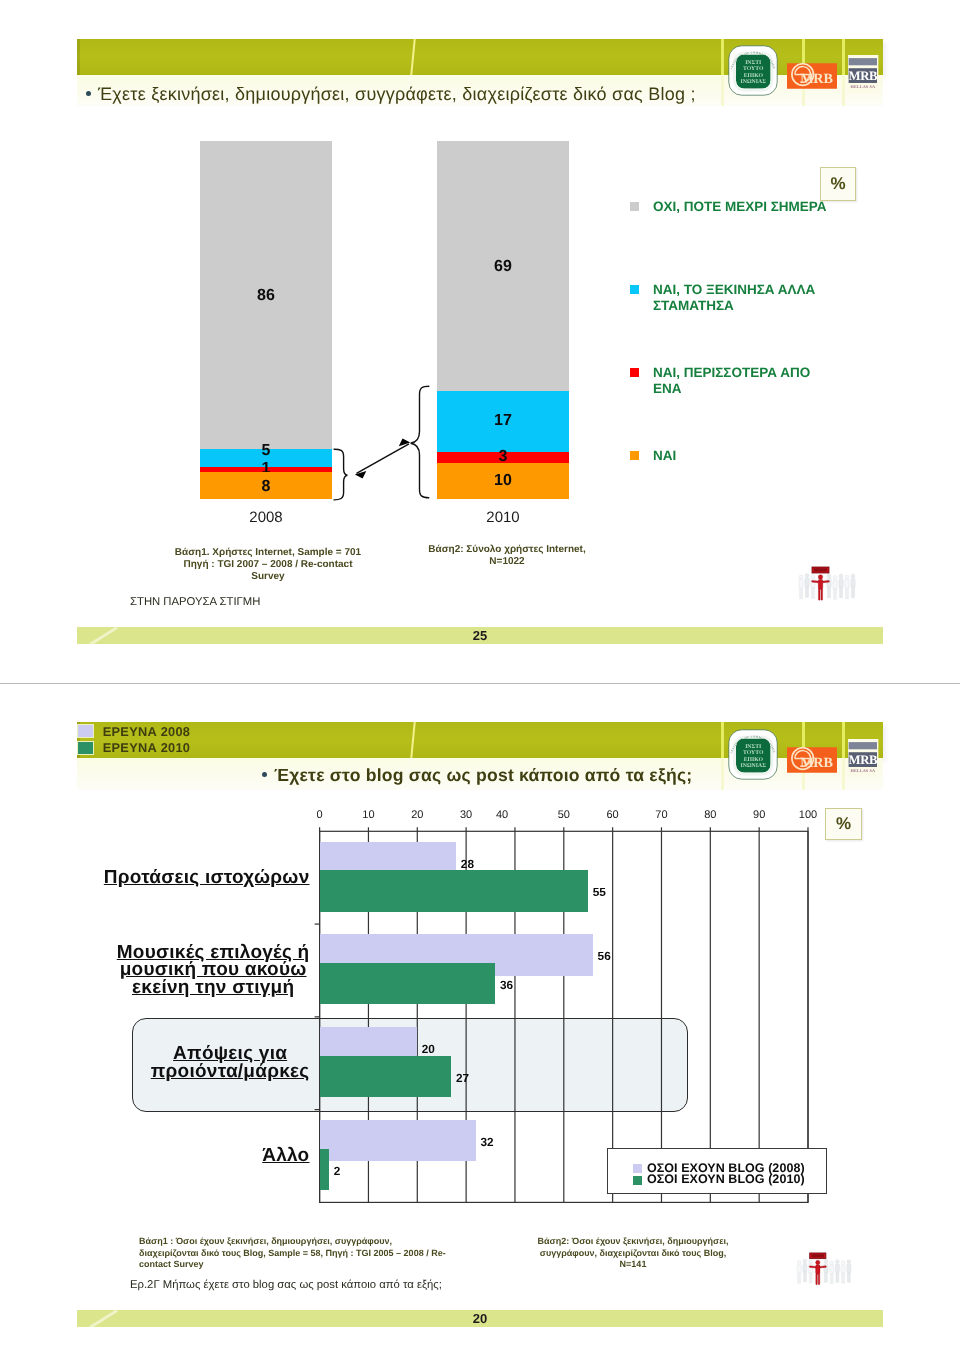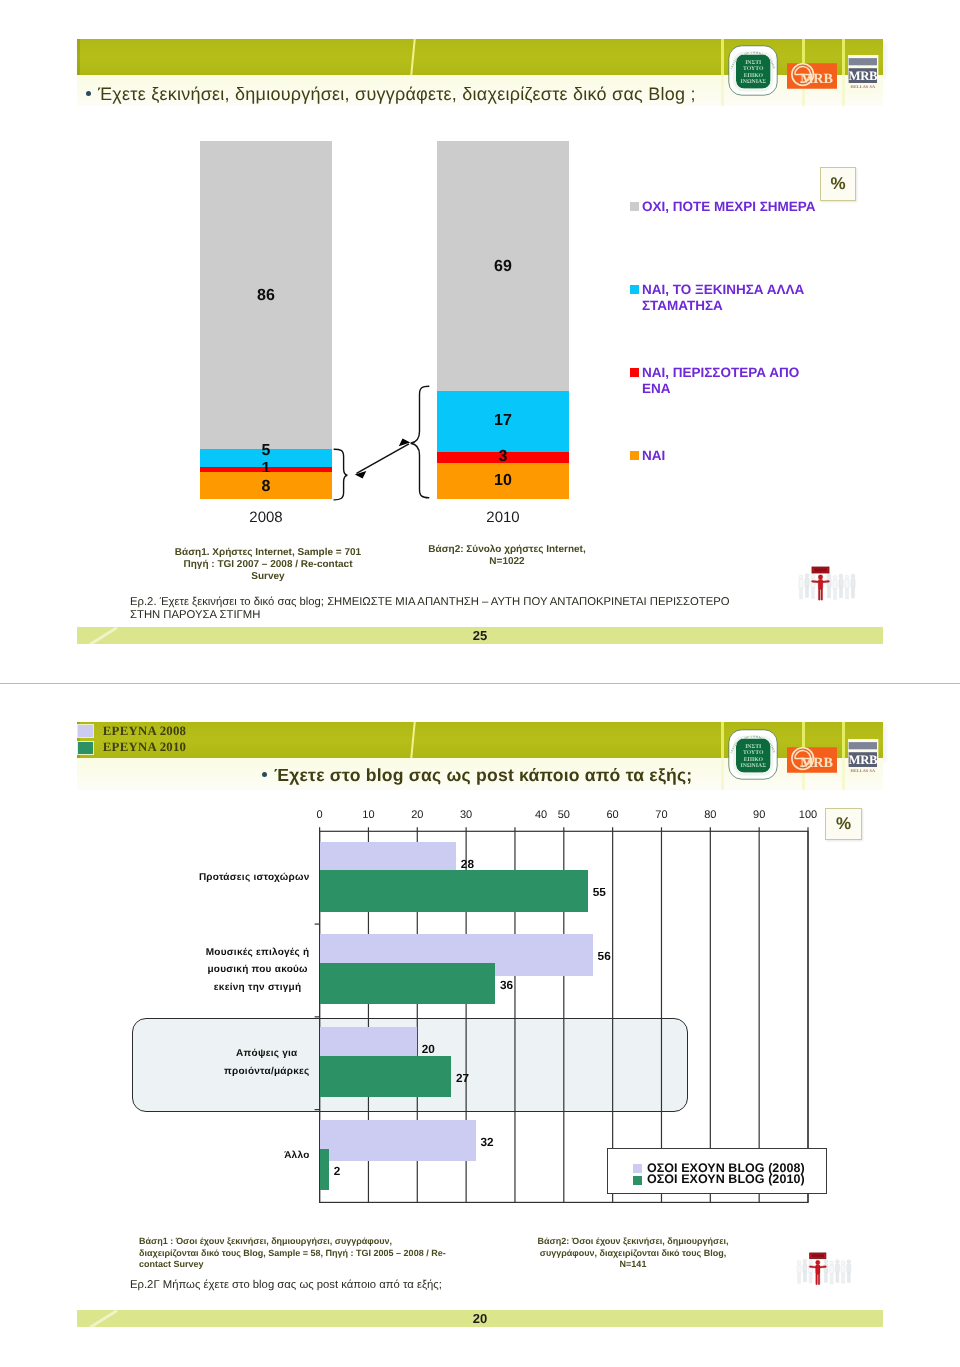--- a/index.html
+++ b/index.html
@@ -55,21 +55,21 @@
   
   .pctbox{position:absolute;border:1px solid #cbcb92;background:#fcfcf2;
     display:flex;align-items:center;justify-content:center;
     font-size:17px;font-weight:bold;color:#4f4f18;box-shadow:1px 1px 2px rgba(0,0,0,.10);}
   .pct1{left:820px;top:167px;width:34px;height:32px;}
 
   
   .s1-legend{position:absolute;left:630px;top:201px;width:250px;height:290px;}
   .lg-item{position:absolute;display:flex;align-items:flex-start;white-space:nowrap;}
   .lg-sw{width:9px;height:9px;flex:0 0 9px;margin-top:1px;}
-  .lg-tx{margin-left:3px;margin-top:-2px;font-size:13.5px;font-weight:bold;color:#6d28d9;line-height:15.5px;}
+  .lg-tx{margin-left:14px;margin-top:-2px;font-size:13.5px;font-weight:bold;color:#15803d;line-height:15.5px;}
 
   
   .basenote{position:absolute;font-size:10px;font-weight:bold;color:#4a4a21;line-height:12.2px;text-align:center;}
   .bn1-l{left:148px;top:546.5px;width:240px;}
   .bn1-r{left:400px;top:544px;width:214px;}
   .qnote{position:absolute;font-size:11.3px;color:#2b2b20;line-height:13px;}
   .q1{left:130px;top:595.5px;width:700px;}
   .crowd{position:absolute;}
   .c1{left:796px;top:566px;width:62px;height:44px;}
   .footband{position:absolute;overflow:hidden;background:#dbe58c;}
@@ -80,42 +80,42 @@
 
   
   .hdr-band.s2{top:37.5px;height:36.5px;}
   .hdr-shadow.s2{top:40.5px;}
   .hdr-pale.s2{top:74px;height:31.5px;}
   .s2-title{position:absolute;left:262px;top:78.5px;height:24px;line-height:24px;
     font-size:17.6px;font-weight:bold;color:#3f3f12;white-space:nowrap;letter-spacing:0.21px;}
   .surveylg{position:absolute;left:76.8px;top:39px;width:200px;height:36px;}
   .sl-item{position:absolute;left:0;display:flex;align-items:center;}
   .sl-sw{width:17px;height:14.5px;flex:0 0 17px;border:1px solid #eaf0c0;box-sizing:border-box;}
-  .sl-tx{margin-left:9px;font-size:12.8px;font-weight:bold;color:#3f3f12;letter-spacing:0.25px;font-family:Liberation Serif, serif;}
+  .sl-tx{margin-left:9px;font-size:12.8px;font-weight:bold;color:#3f3f12;letter-spacing:0.25px;}
 
   .bn2-l{left:139px;top:552px;width:312px;text-align:left;font-size:9px;line-height:11.5px;}
   .bn2-r{left:523px;top:552px;width:220px;font-size:9px;line-height:11.5px;}
   .q2{left:130px;top:595px;width:700px;}
   .c2{left:793px;top:568px;width:62px;height:42px;}
   .fb2{left:77px;top:626px;width:806px;height:17px;}
   .pct2{left:825px;top:124px;width:35px;height:30px;}
 
   .s2-chart{position:absolute;left:0;top:0;width:960px;height:560px;}
   .s2-chart .grid{position:absolute;left:0;top:120px;}
   .hl-box{position:absolute;left:132px;top:334px;width:554px;height:92px;border-radius:14px;z-index:0;
     border:1px solid #2c2c2c;background:#edf3f4;
     background-image:
       repeating-linear-gradient(to right, rgba(170,195,195,.10) 0 0.5px, transparent 0.5px 4px),
       repeating-linear-gradient(to bottom, rgba(170,195,195,.10) 0 0.5px, transparent 0.5px 4px);}
   .s2-chart .grid,.s2-chart .xticks,.s2-chart .catlabels,.s2-chart .bars,.s2-chart .s2-legend{z-index:2;}
   .xticks{position:absolute;left:0;top:0;width:960px;height:30px;}
   .xt{position:absolute;top:125px;font-size:11px;color:#1b1b1b;transform:translateX(-50%);}
   .catlabels{position:absolute;left:0;top:0;width:960px;height:560px;}
-  .cl{position:absolute;right:650.5px;text-align:center;font-size:10px;font-weight:bold;color:#101010;
-    line-height:17.3px;white-space:nowrap;letter-spacing:0.26px;}
+  .cl{position:absolute;right:650.5px;text-align:center;font-size:19px;font-weight:bold;color:#101010;
+    line-height:17.3px;white-space:nowrap;letter-spacing:0.26px;text-decoration:underline;}
   .bars{position:absolute;left:0;top:0;}
   .bar{position:absolute;height:41.5px;}
   .blab{position:absolute;font-size:11.8px;font-weight:bold;color:#0c0c0c;white-space:nowrap;}
   .s2-legend{position:absolute;left:607px;top:464px;width:218px;height:44px;
     background:#ffffff;border:1px solid #3a3a3a;}
   .s2l-item{position:absolute;left:25px;display:flex;align-items:center;}
   .s2l-sw{width:9px;height:9px;flex:0 0 9px;}
   .s2l-tx{margin-left:5px;margin-top:-2.5px;font-size:12.5px;font-weight:bold;color:#0c0c0c;letter-spacing:0.05px;}
 </style>
 </head>
@@ -249,21 +249,20 @@
     <div class="basenote bn1-l">
         <div>Βάση1. Χρήστες Internet, Sample = 701</div>
         <div>Πηγή : TGI 2007 – 2008 / Re-contact</div>
         <div>Survey</div>
       </div>
     <div class="basenote bn1-r">
         <div>Βάση2: Σύνολο χρήστες Internet,</div>
         <div>N=1022</div>
       </div>
     <div class="qnote q1">
-        <div>Ερ.2. Έχετε ξεκινήσει το δικό σας blog; ΣΗΜΕΙΩΣΤΕ ΜΙΑ ΑΠΑΝΤΗΣΗ – ΑΥΤΗ ΠΟΥ ΑΝΤΑΠΟΚΡΙΝΕΤΑΙ ΠΕΡΙΣΣΟΤΕΡΟ</div>
         <div>ΣΤΗΝ ΠΑΡΟΥΣΑ ΣΤΙΓΜΗ</div>
       </div>
     <div class="crowd c1"><svg viewBox="0 0 124 88" width="100%" height="100%">
           <g fill="#f6f7f8" stroke="#d3d7da" stroke-width="0.6">
             <circle cx="10" cy="22" r="4"></circle>
             <rect x="5.6" y="26.4" width="8.8" height="19" rx="3"></rect>
             <rect x="6.9" y="44" width="2.6" height="22" rx="1.2"></rect>
             <rect x="10.6" y="44" width="2.6" height="22" rx="1.2"></rect>
           </g>
           <g fill="#e9ecee" stroke="#d3d7da" stroke-width="0.6">
@@ -416,21 +415,21 @@
           <line x1="808" y1="23.299999999999955" x2="808" y2="27.299999999999955" stroke="#333" stroke-width="1.2"></line>
           <line x1="314.6" y1="120.07499999999999" x2="319.6" y2="120.07499999999999" stroke="#333" stroke-width="1.2"></line>
           <line x1="314.6" y1="212.85000000000002" x2="319.6" y2="212.85000000000002" stroke="#333" stroke-width="1.2"></line>
           <line x1="314.6" y1="305.62500000000006" x2="319.6" y2="305.62500000000006" stroke="#333" stroke-width="1.2"></line>
         </svg>
       <div class="xticks" id="xticks">
           <div class="xt" style="left: 319.6px;">0</div>
           <div class="xt" style="left: 368.44px;">10</div>
           <div class="xt" style="left: 417.28px;">20</div>
           <div class="xt" style="left: 466.12px;">30</div>
-          <div class="xt" style="left: 541px; text-align: center;">40</div>
+          <div class="xt" style="left: 502px; text-align: center;">40</div>
           <div class="xt" style="left: 563.8px;">50</div>
           <div class="xt" style="left: 612.64px;">60</div>
           <div class="xt" style="left: 661.48px;">70</div>
           <div class="xt" style="left: 710.32px;">80</div>
           <div class="xt" style="left: 759.16px;">90</div>
           <div class="xt" style="left: 808px;">100</div>
         </div>
       <div class="catlabels" id="catlabels">
           <div class="cl" style="top: 184.537px;">
             <div>Προτάσεις ιστοχώρων</div>

